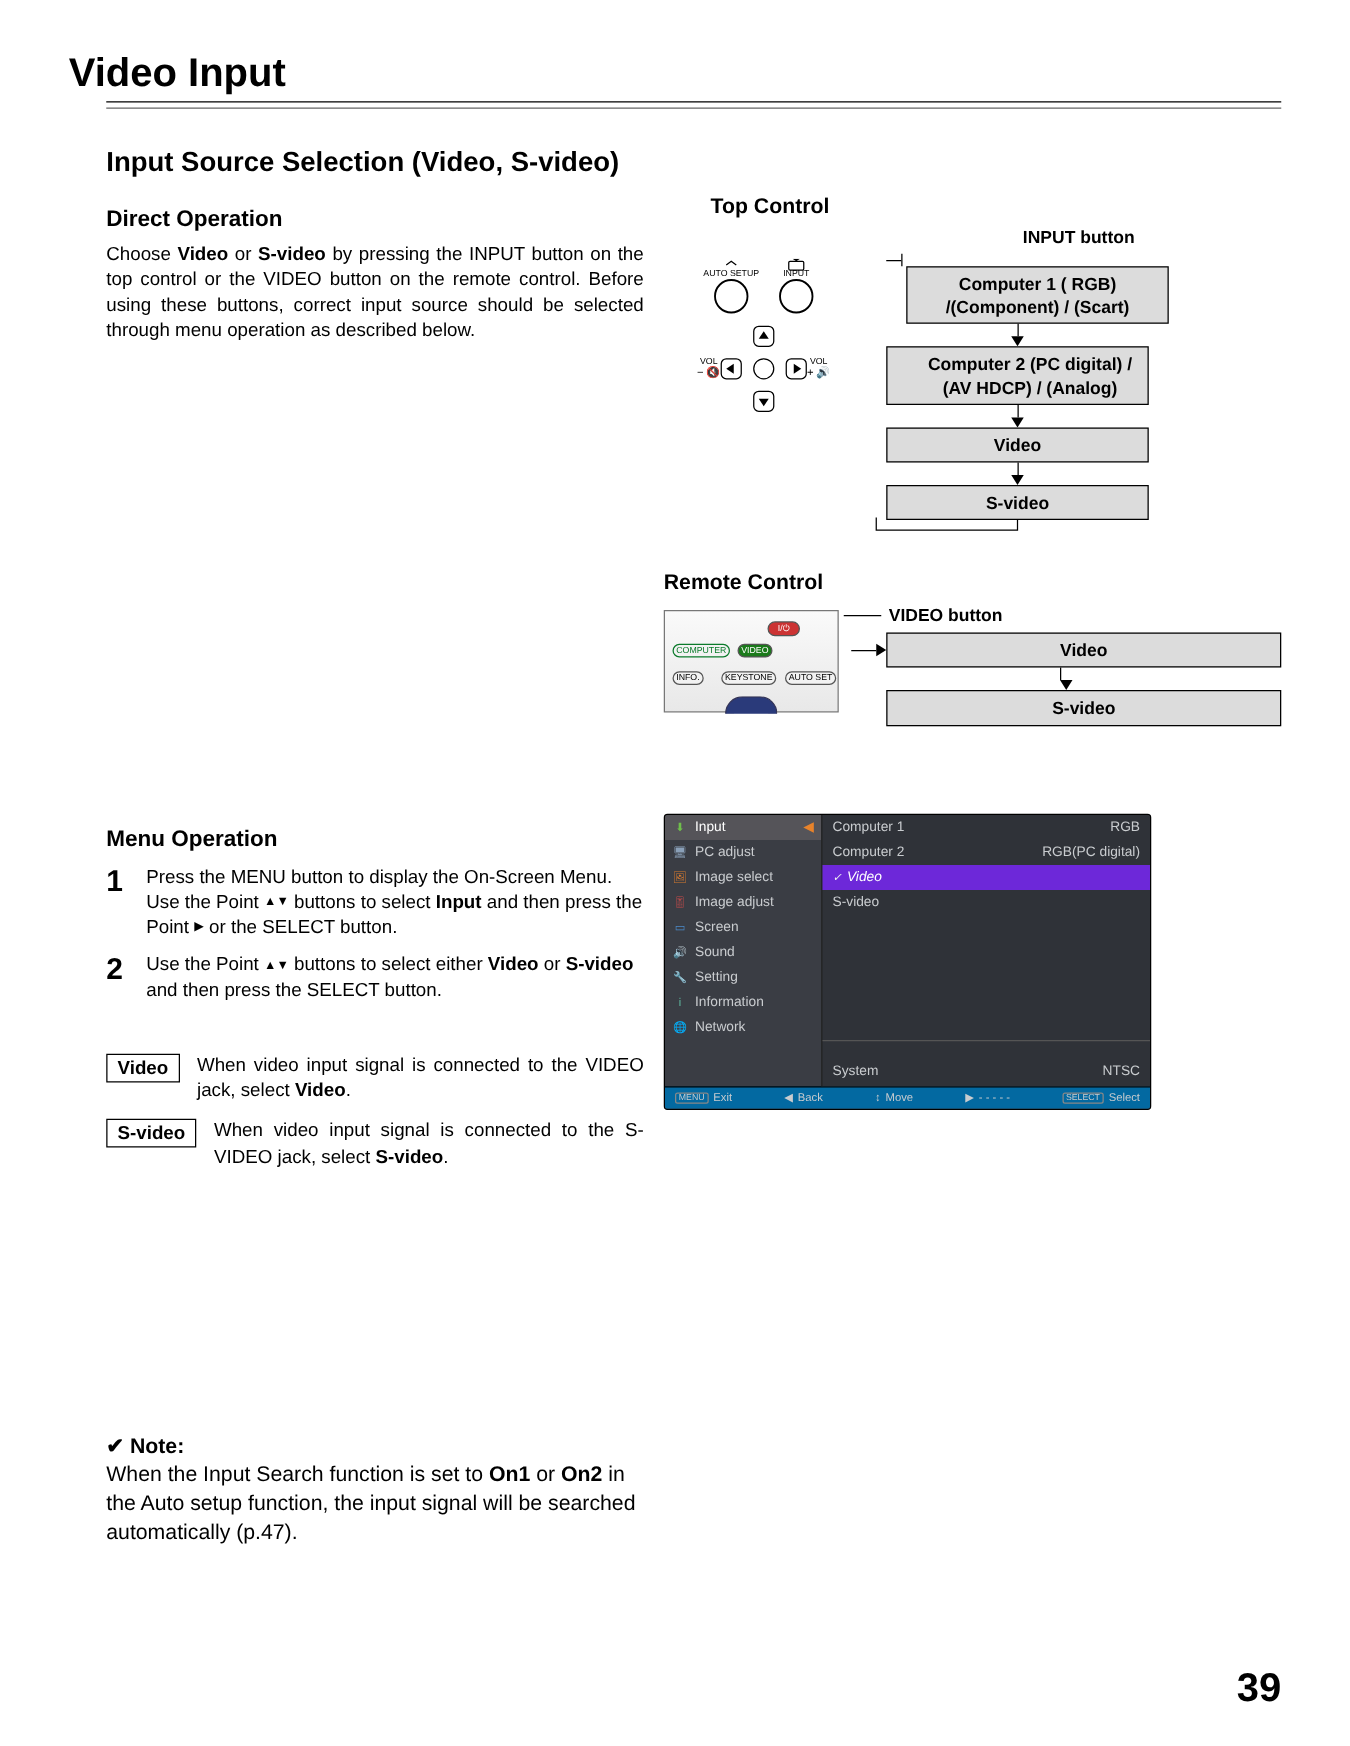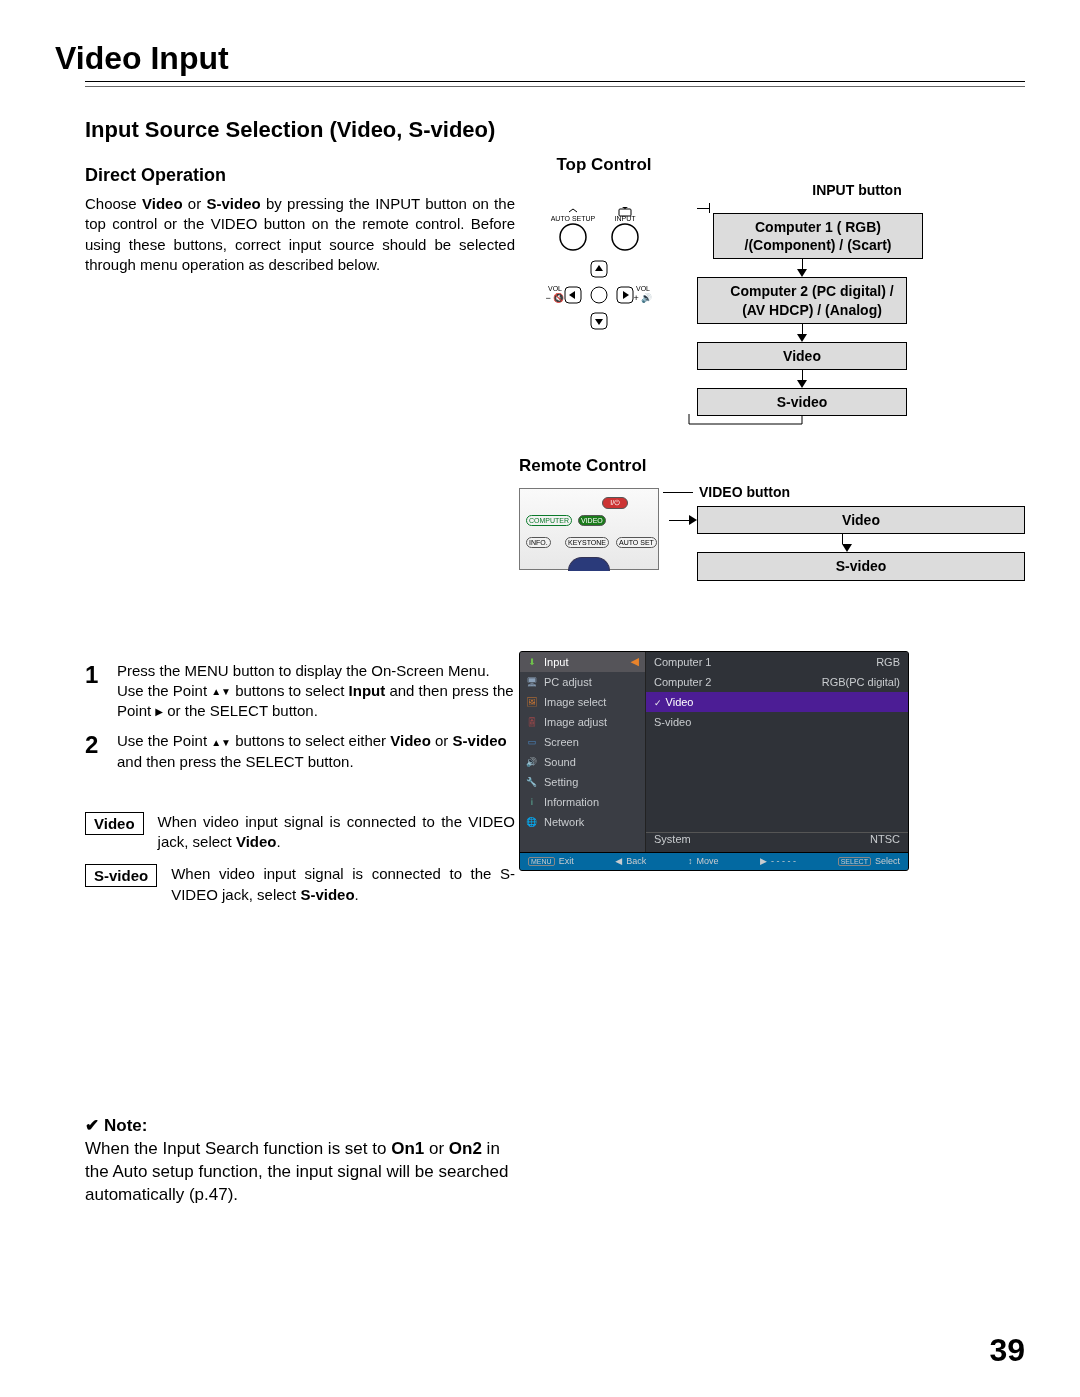--- a/index.html
+++ b/index.html
@@ -32,21 +32,21 @@
   .section-title {
     font-size: 22px;
     font-weight: bold;
     margin: 10px 0 12px 0;
   }
   .sub-title {
     font-size: 18px;
     font-weight: bold;
     margin: 10px 0 8px 0;
   }
-  .two-col { display: flex; gap: 4px; }
+  .two-col { display: flex; gap: 16px; }
   .left-col { width: 430px; }
   .right-col { flex: 1; position: relative; }
   p.body {
     font-size: 15px;
     line-height: 1.35;
     text-align: justify;
     margin: 0 0 10px 0;
   }
   .ol { display: flex; gap: 16px; margin: 10px 0; }
   .ol .num { font-size: 24px; font-weight: bold; width: 16px; }
@@ -124,24 +124,24 @@
     border-radius: 3px;
     overflow:hidden;
   }
   .osd-row { display:flex; align-items:stretch; }
   .osd-side { width: 125px; }
   .osd-side .item { display:flex; align-items:center; gap:6px; padding:3px 6px; height:20px; }
   .osd-side .item.active { background:#555459; color:#fff; }
   .osd-side .icon { width:12px; height:12px; display:inline-flex; align-items:center; justify-content:center; font-size:9px; }
   .osd-main { flex:1; border-left:1px solid #222; background:#2f3238; }
   .osd-main .mitem { padding:3px 8px; height:20px; display:flex; justify-content:space-between; align-items:center; }
-  .osd-main .mitem.selected { background:#4c1d95; color:#fff; }
+  .osd-main .mitem.selected { background:#6d28d9; color:#fff;font-style:italic; }
   .osd-main .mitem .ck { color:#eee; font-size:9px; margin-right:4px; }
   .osd-spacer { height: 100px; }
-  .osd-system { border-top:1px solid #555; padding:0 8px; display:flex; justify-content:space-between; height:20px; }
+  .osd-system { border-top:1px solid #555; padding:18px 8px; display:flex; justify-content:space-between; height:20px; }
   .osd-foot { background:#0369a1; display:flex; justify-content:space-between; padding:3px 8px; font-size:9px; height:18px; border-top:1px solid #000;}
   .osd-foot span {display:flex;align-items:center;gap:4px;}
 
   .tri-updown::before { content:"\25B2\25BC"; font-size:10px; vertical-align:middle; }
   .tri-right::before { content:"\25B6"; font-size:10px; vertical-align:middle; }
   .arrow-right { width:0;height:0;border-top:5px solid transparent;border-bottom:5px solid transparent;border-left:8px solid #000; display:inline-block; }
 </style>
 </head>
 <body>
 
@@ -258,20 +258,21 @@
               <div class="flow-box" style="margin-left:28px;">S-video</div>
             </div>
           </div>
         </div>
       </div>
     </div>
   </div>
 
   <div class="two-col" style="margin-top:70px;">
     <div class="left-col">
+      <div class="sub-title">Menu Operation</div>
       <div class="ol">
         <div class="num">1</div>
         <div class="txt">
           <span>Press the MENU button to display the On-Screen Menu. Use the Point </span><span class="tri-updown"></span><span> buttons to select </span><b>Input</b><span> and then press the Point </span><span class="tri-right"></span><span> or the SELECT button.</span>
         </div>
       </div>
       <div class="ol">
         <div class="num">2</div>
         <div class="txt">
           <span>Use the Point </span><span class="tri-updown"></span><span> buttons to select either </span><b>Video</b><span> or </span><b>S-video</b><span> and then press the SELECT button.</span>

